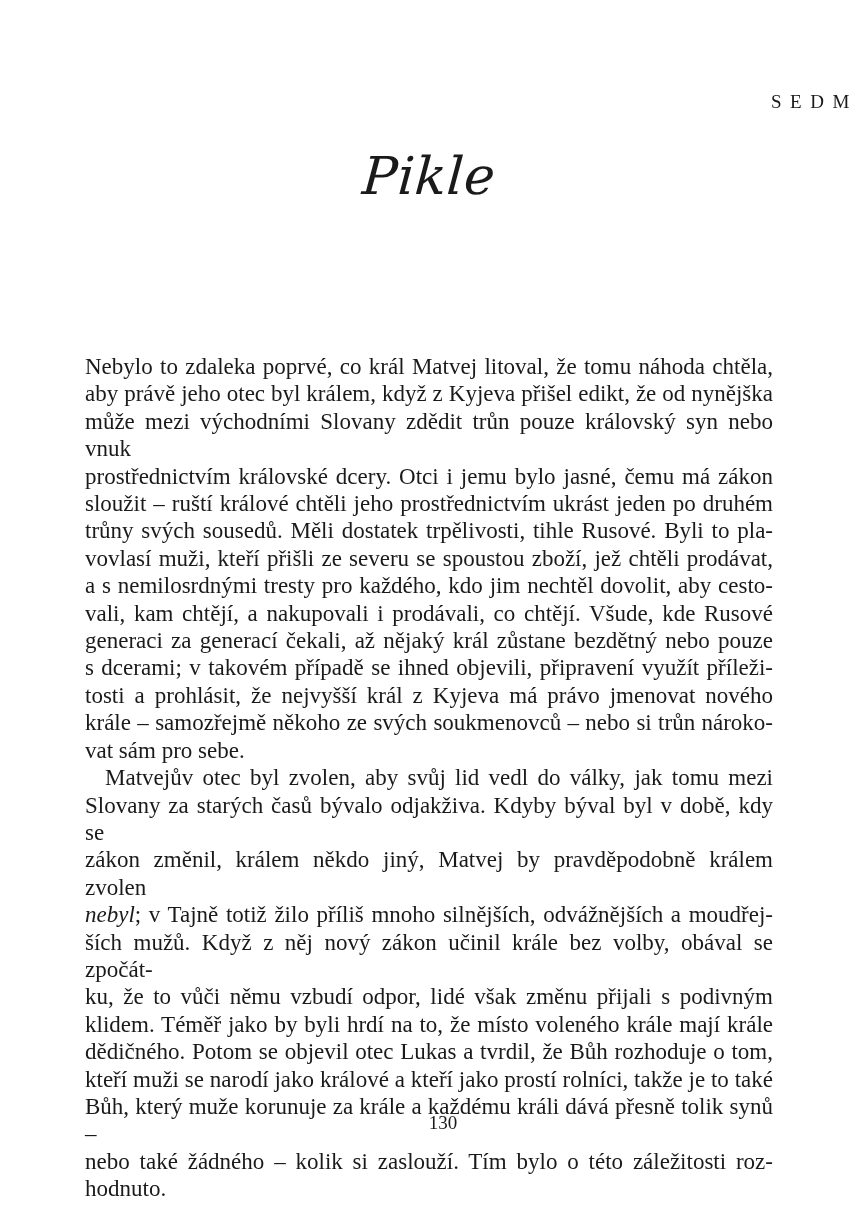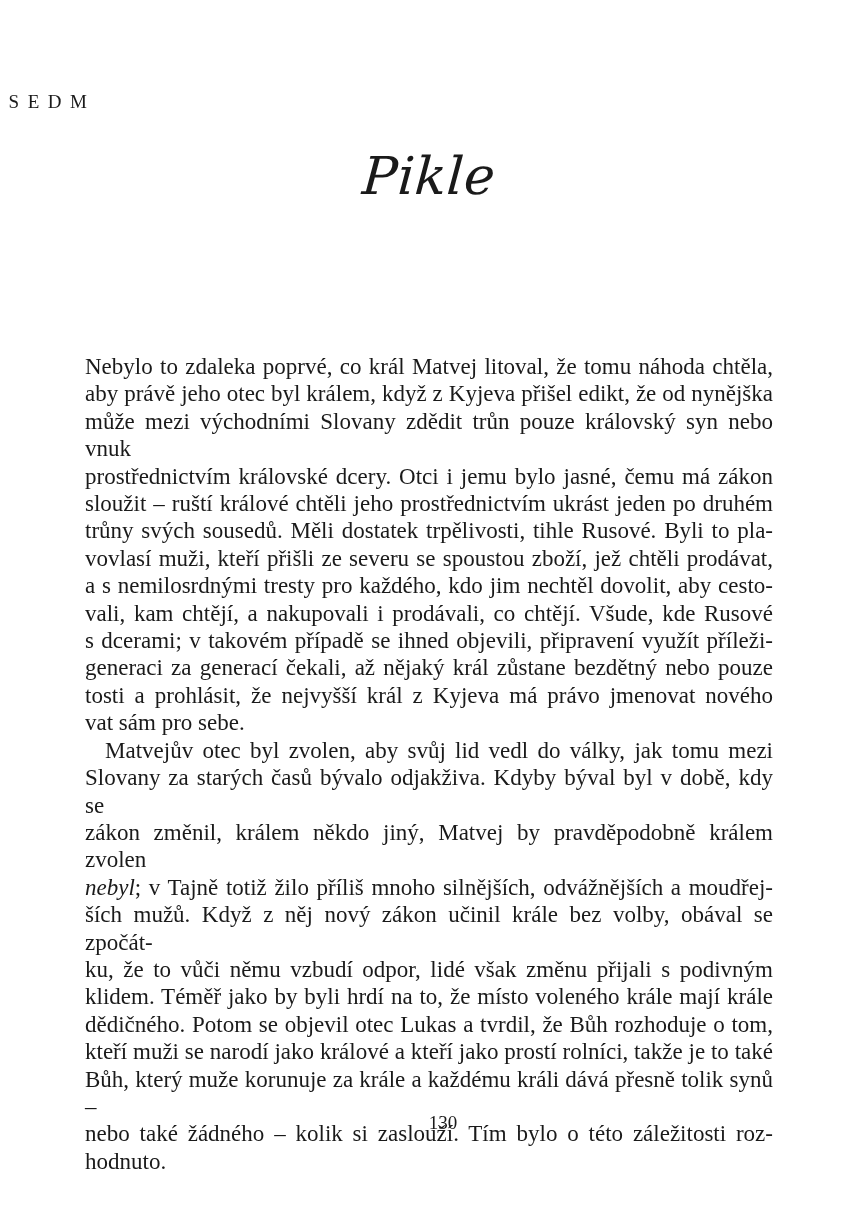--- a/index.html
+++ b/index.html
@@ -18,21 +18,21 @@
     background: var(--paper);
     color: var(--ink);
     font-family: "Liberation Serif", "DejaVu Serif", serif;
     overflow: hidden;
   }
   .chapter-number {
     position: absolute;
     top: 91px;
     left: 0;
     width: 100%;
-    text-align: left;
+    text-align: right;
     font-size: 19px;
     letter-spacing: 0.45em;
     text-indent: 0.45em;
     color: var(--ink);
   }
   .chapter-title {
     position: absolute;
     top: 146px;
     left: 0;
     width: 100%;
@@ -86,23 +86,24 @@
   <div class="body-text" id="body-text">
       <div class="text-line"><span>Nebylo to zdaleka poprvé, co král Matvej litoval, že tomu náhoda chtěla,</span></div>
       <div class="text-line"><span>aby právě jeho otec byl králem, když z Kyjeva přišel edikt, že od nynějška</span></div>
       <div class="text-line"><span>může mezi východními Slovany zdědit trůn pouze královský syn nebo vnuk</span></div>
       <div class="text-line"><span>prostřednictvím královské dcery. Otci i jemu bylo jasné, čemu má zákon</span></div>
       <div class="text-line"><span>sloužit – ruští králové chtěli jeho prostřednictvím ukrást jeden po druhém</span></div>
       <div class="text-line"><span>trůny svých sousedů. Měli dostatek trpělivosti, tihle Rusové. Byli to pla-</span></div>
       <div class="text-line"><span>vovlasí muži, kteří přišli ze severu se spoustou zboží, jež chtěli prodávat,</span></div>
       <div class="text-line"><span>a s nemilosrdnými tresty pro každého, kdo jim nechtěl dovolit, aby cesto-</span></div>
       <div class="text-line"><span>vali, kam chtějí, a nakupovali i prodávali, co chtějí. Všude, kde Rusové</span></div>
+      <div class="text-line"><span>generaci za generací čekali, až nějaký král zůstane bezdětný nebo pouze</span></div>
       <div class="text-line"><span>s dcerami; v takovém případě se ihned objevili, připravení využít příleži-</span></div>
-      <div class="text-line"><span>generaci za generací čekali, až nějaký král zůstane bezdětný nebo pouze</span></div>
       <div class="text-line"><span>tosti a prohlásit, že nejvyšší král z Kyjeva má právo jmenovat nového</span></div>
+      <div class="text-line"><span>krále – samozřejmě někoho ze svých soukmenovců – nebo si trůn nároko-</span></div>
       <div class="text-line last-line"><span>vat sám pro sebe.</span></div>
       <div class="text-line indent"><span>Matvejův otec byl zvolen, aby svůj lid vedl do války, jak tomu mezi</span></div>
       <div class="text-line"><span>Slovany za starých časů bývalo odjakživa. Kdyby býval byl v době, kdy se</span></div>
       <div class="text-line"><span>zákon změnil, králem někdo jiný, Matvej by pravděpodobně králem zvolen</span></div>
       <div class="text-line"><em>nebyl</em><span>; v Tajně totiž žilo příliš mnoho silnějších, odvážnějších a moudřej-</span></div>
       <div class="text-line"><span>ších mužů. Když z něj nový zákon učinil krále bez volby, obával se zpočát-</span></div>
       <div class="text-line"><span>ku, že to vůči němu vzbudí odpor, lidé však změnu přijali s podivným</span></div>
       <div class="text-line"><span>klidem. Téměř jako by byli hrdí na to, že místo voleného krále mají krále</span></div>
       <div class="text-line"><span>dědičného. Potom se objevil otec Lukas a tvrdil, že Bůh rozhoduje o tom,</span></div>
       <div class="text-line"><span>kteří muži se narodí jako králové a kteří jako prostí rolníci, takže je to také</span></div>

